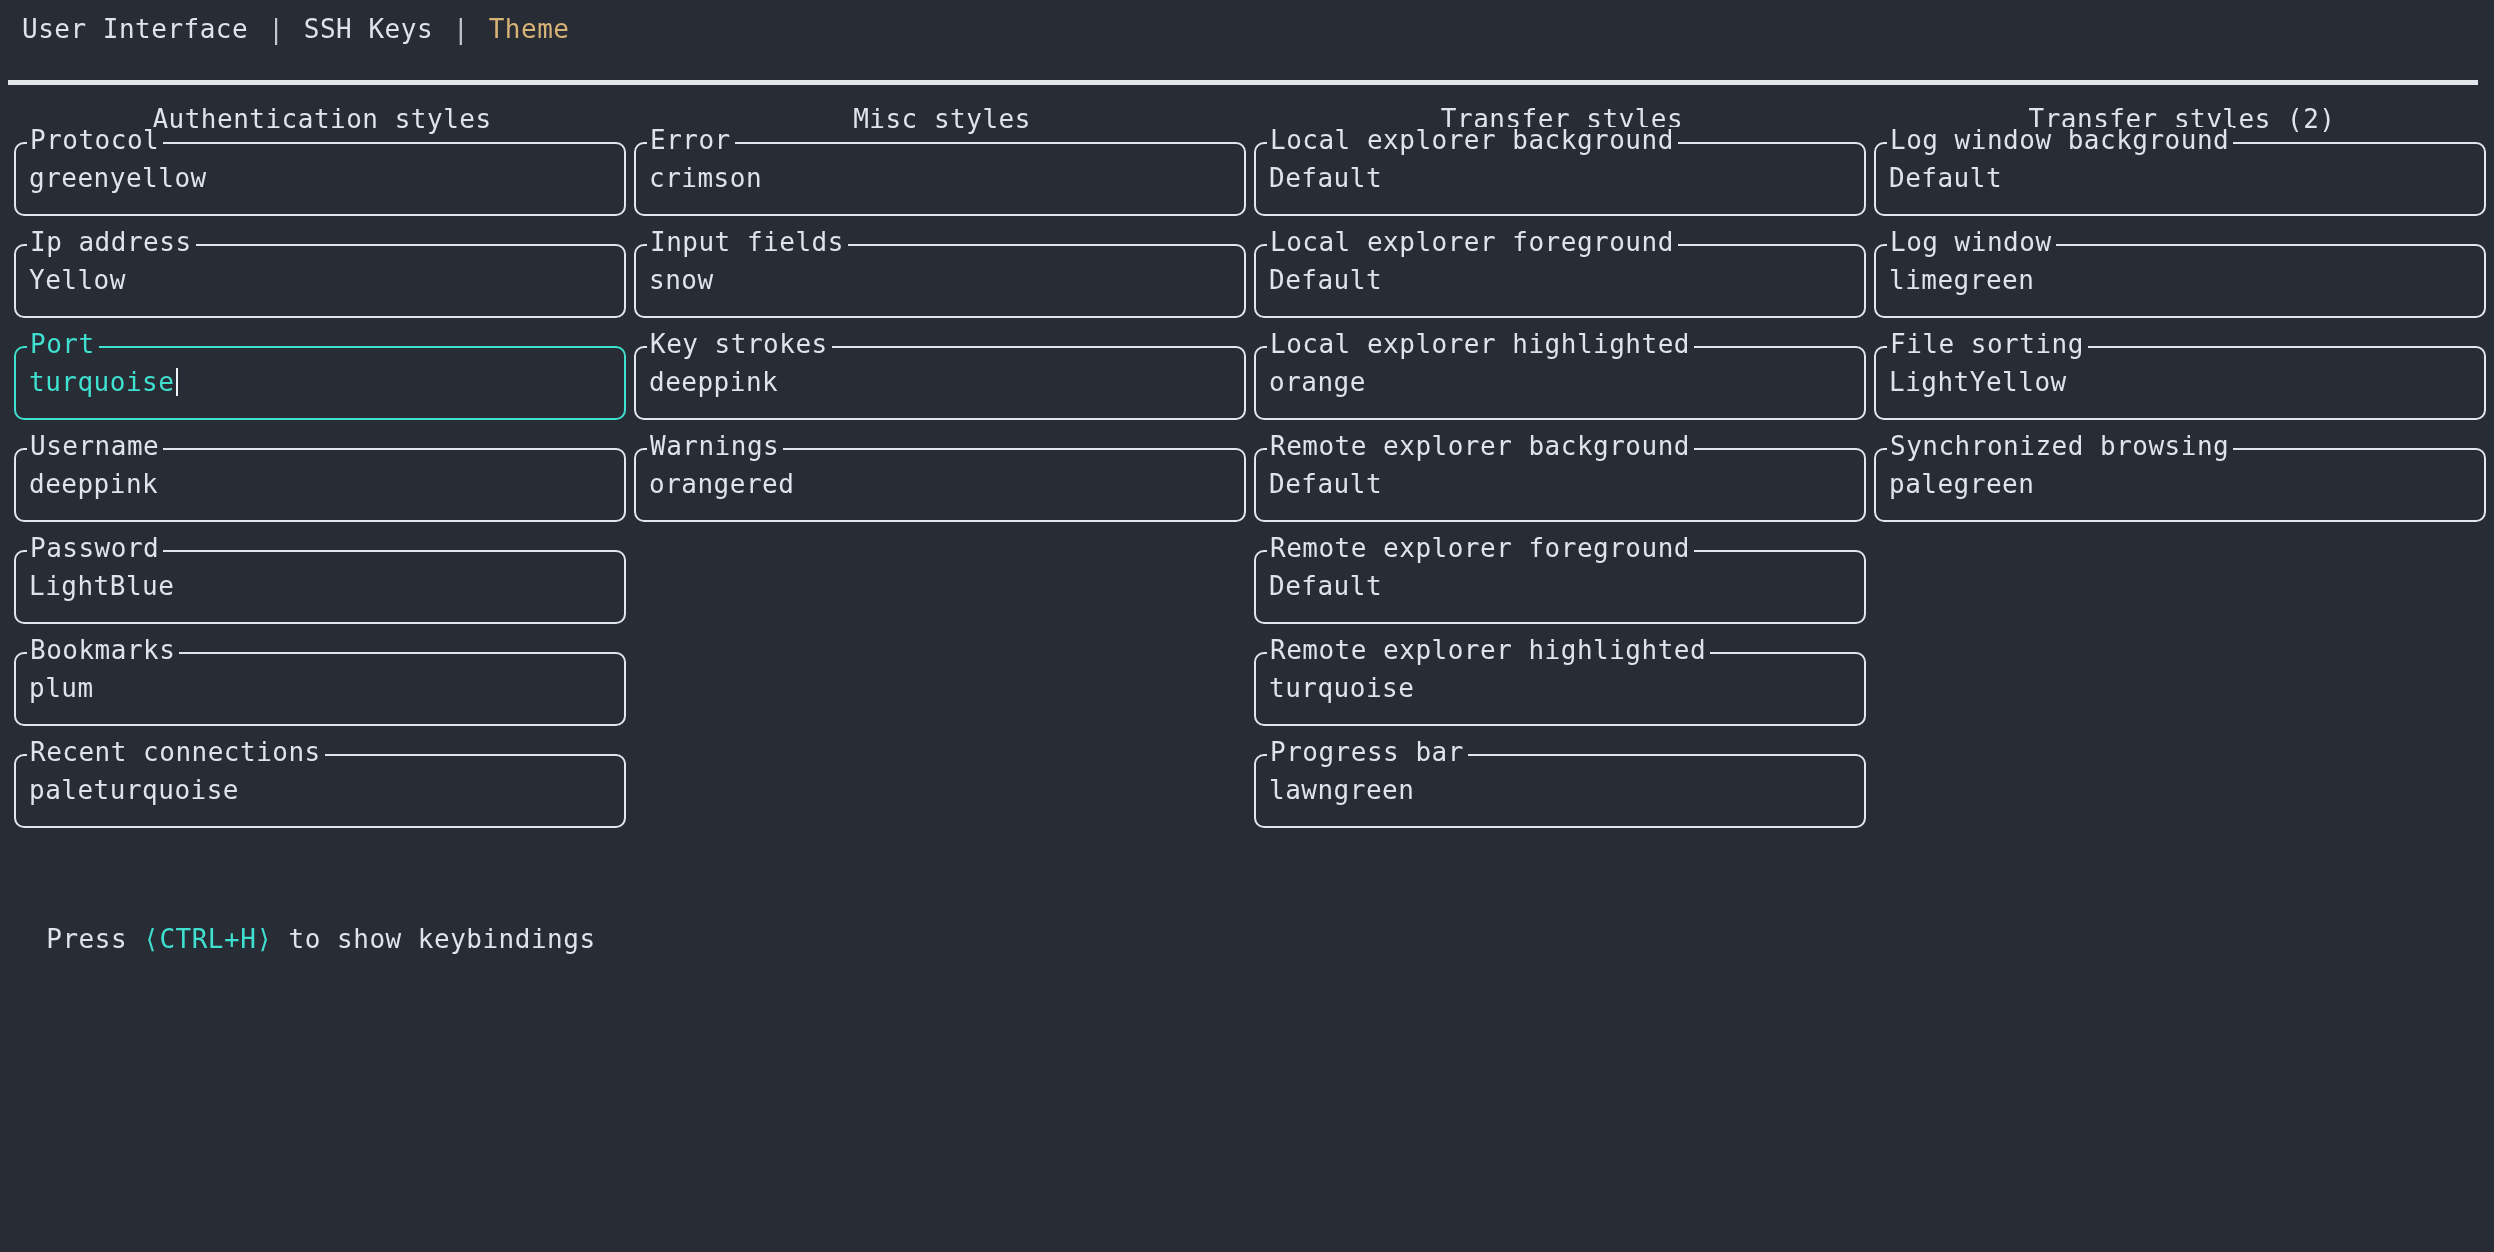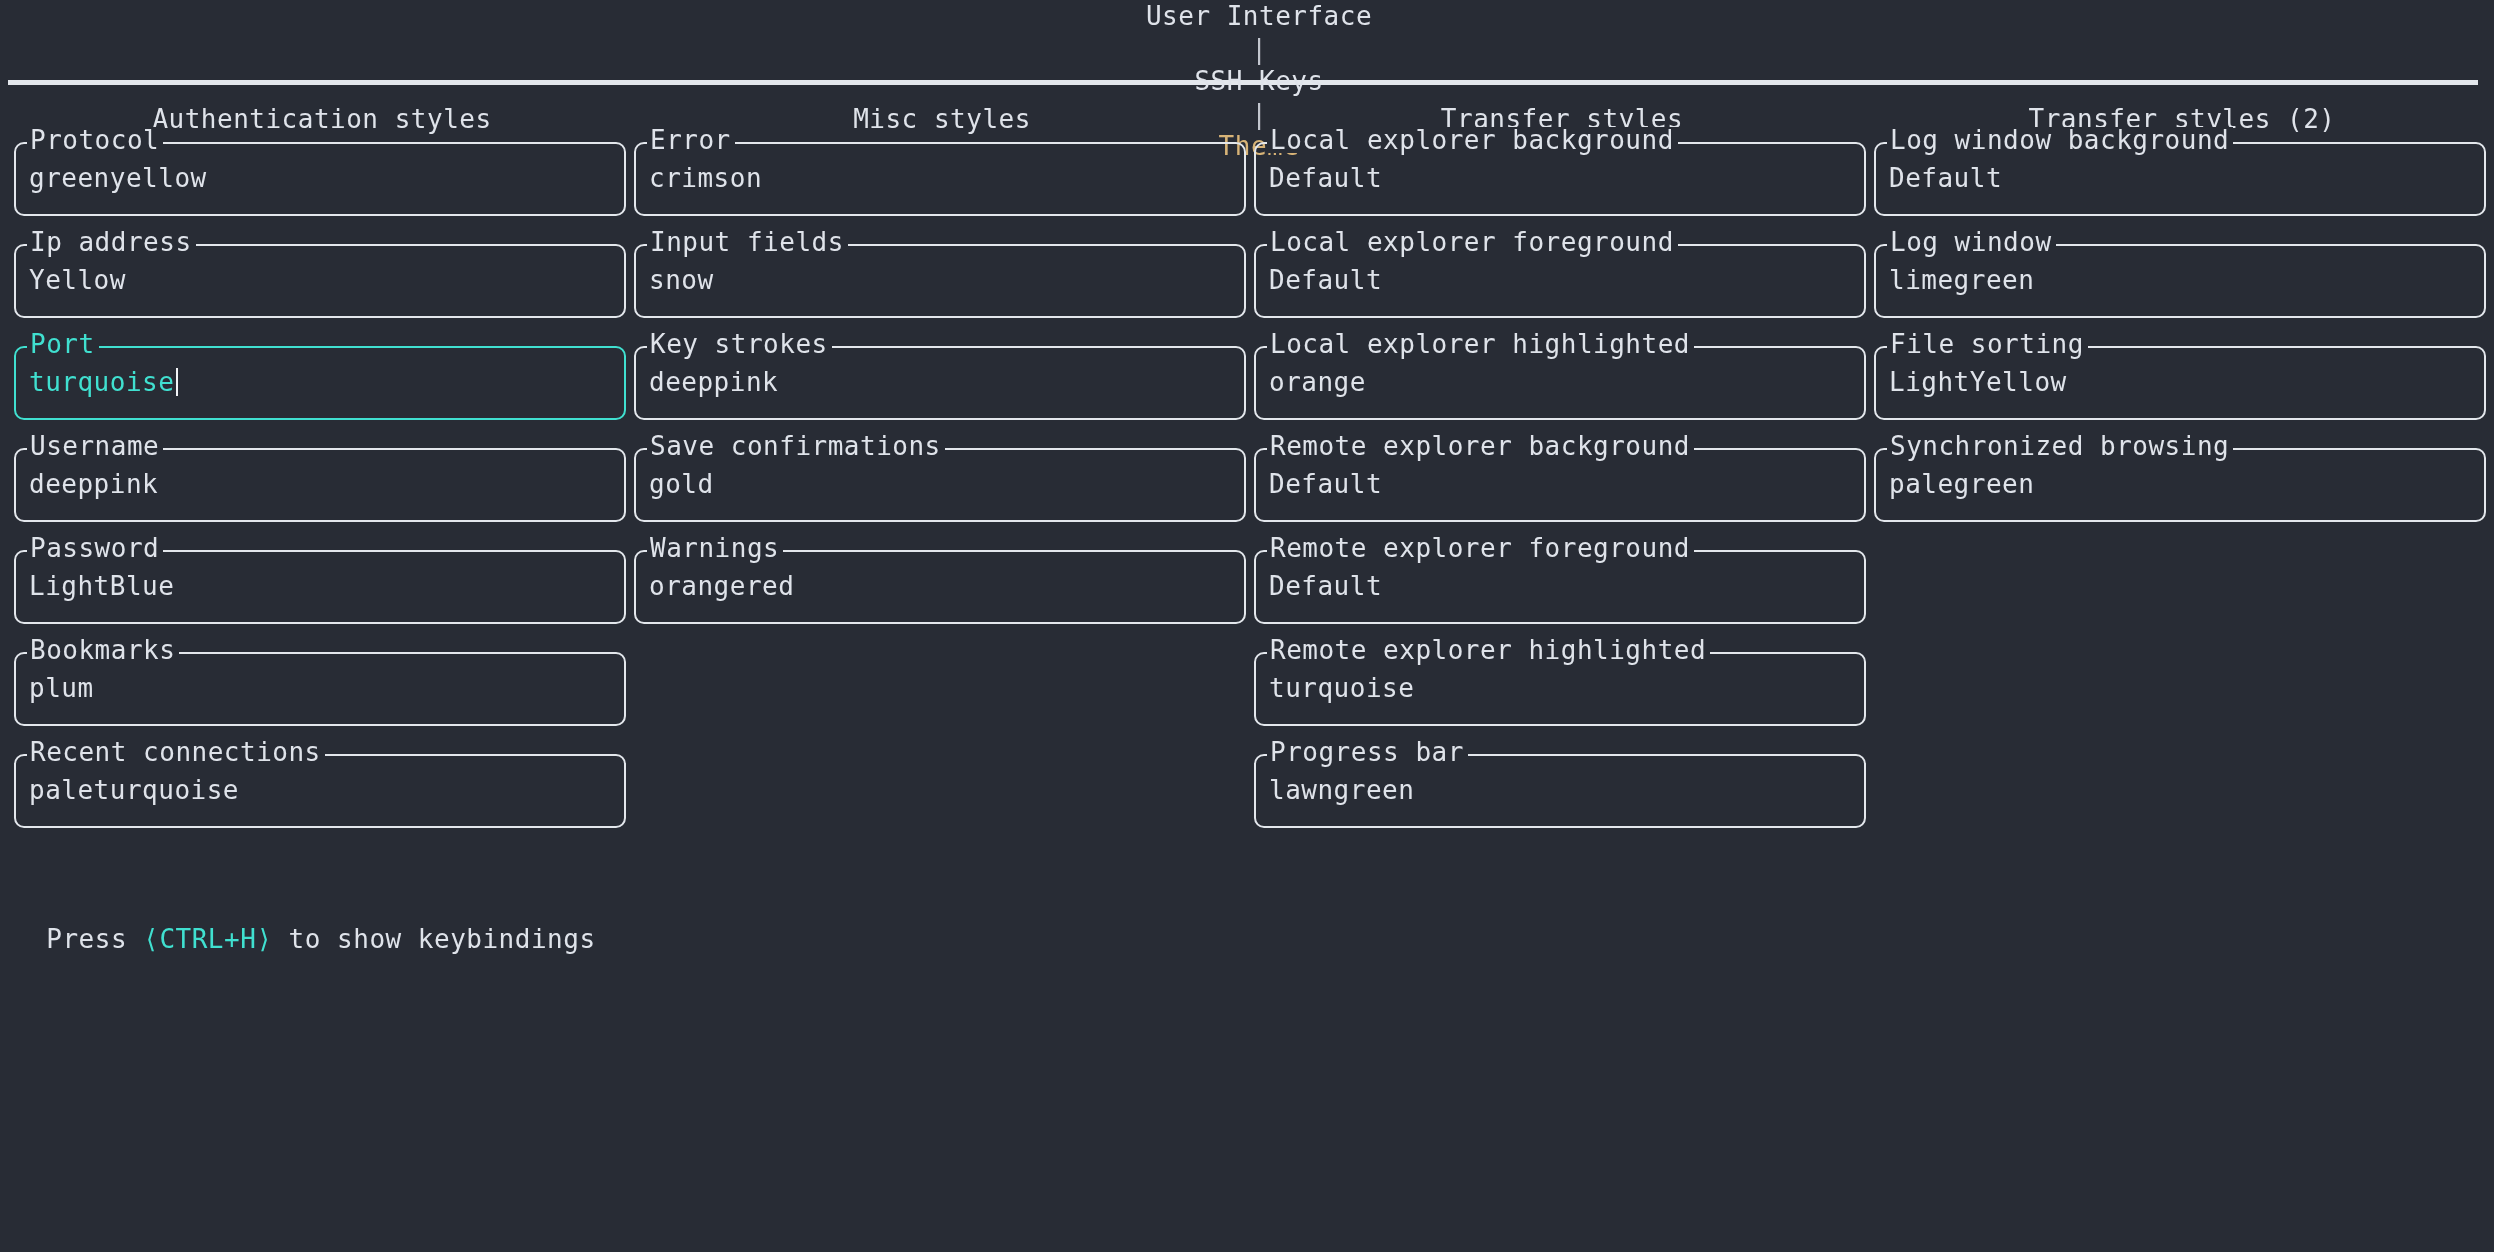--- a/index.html
+++ b/index.html
@@ -18,23 +18,22 @@
     font-family:"DejaVu Sans Mono","Liberation Mono",monospace;
     font-size:26px;
     line-height:1.25;
     overflow:hidden;
   }
 
   
   #tabbar{
     display:flex;align-items:center;
     height:58px;
-    padding:0 0 0 24px;
+    padding:0 0 0 8px;
     gap:0;
-    flex-direction:column;
   }
   .tab{
     white-space:pre;
     letter-spacing:0.5px;
     padding:0 14px;
   }
   .tab.active{color:var(--tan);}
   .tab-sep{
     color:var(--fg);
     opacity:.85;
@@ -175,24 +174,20 @@
       </div>
       <div class="field">
         <span class="legend">Input fields</span>
         <span class="value">snow</span>
       </div>
       <div class="field">
         <span class="legend">Key strokes</span>
         <span class="value">deeppink</span>
       </div>
       <div class="field">
-        <span class="legend">Save confirmations</span>
-        <span class="value">gold</span>
-      </div>
-      <div class="field">
         <span class="legend">Warnings</span>
         <span class="value">orangered</span>
       </div>
     </div>
     <div class="column" style="width: 620px;">
       <div class="col-title">Transfer styles</div>
       <div class="field">
         <span class="legend">Local explorer background</span>
         <span class="value">Default</span>
       </div>

